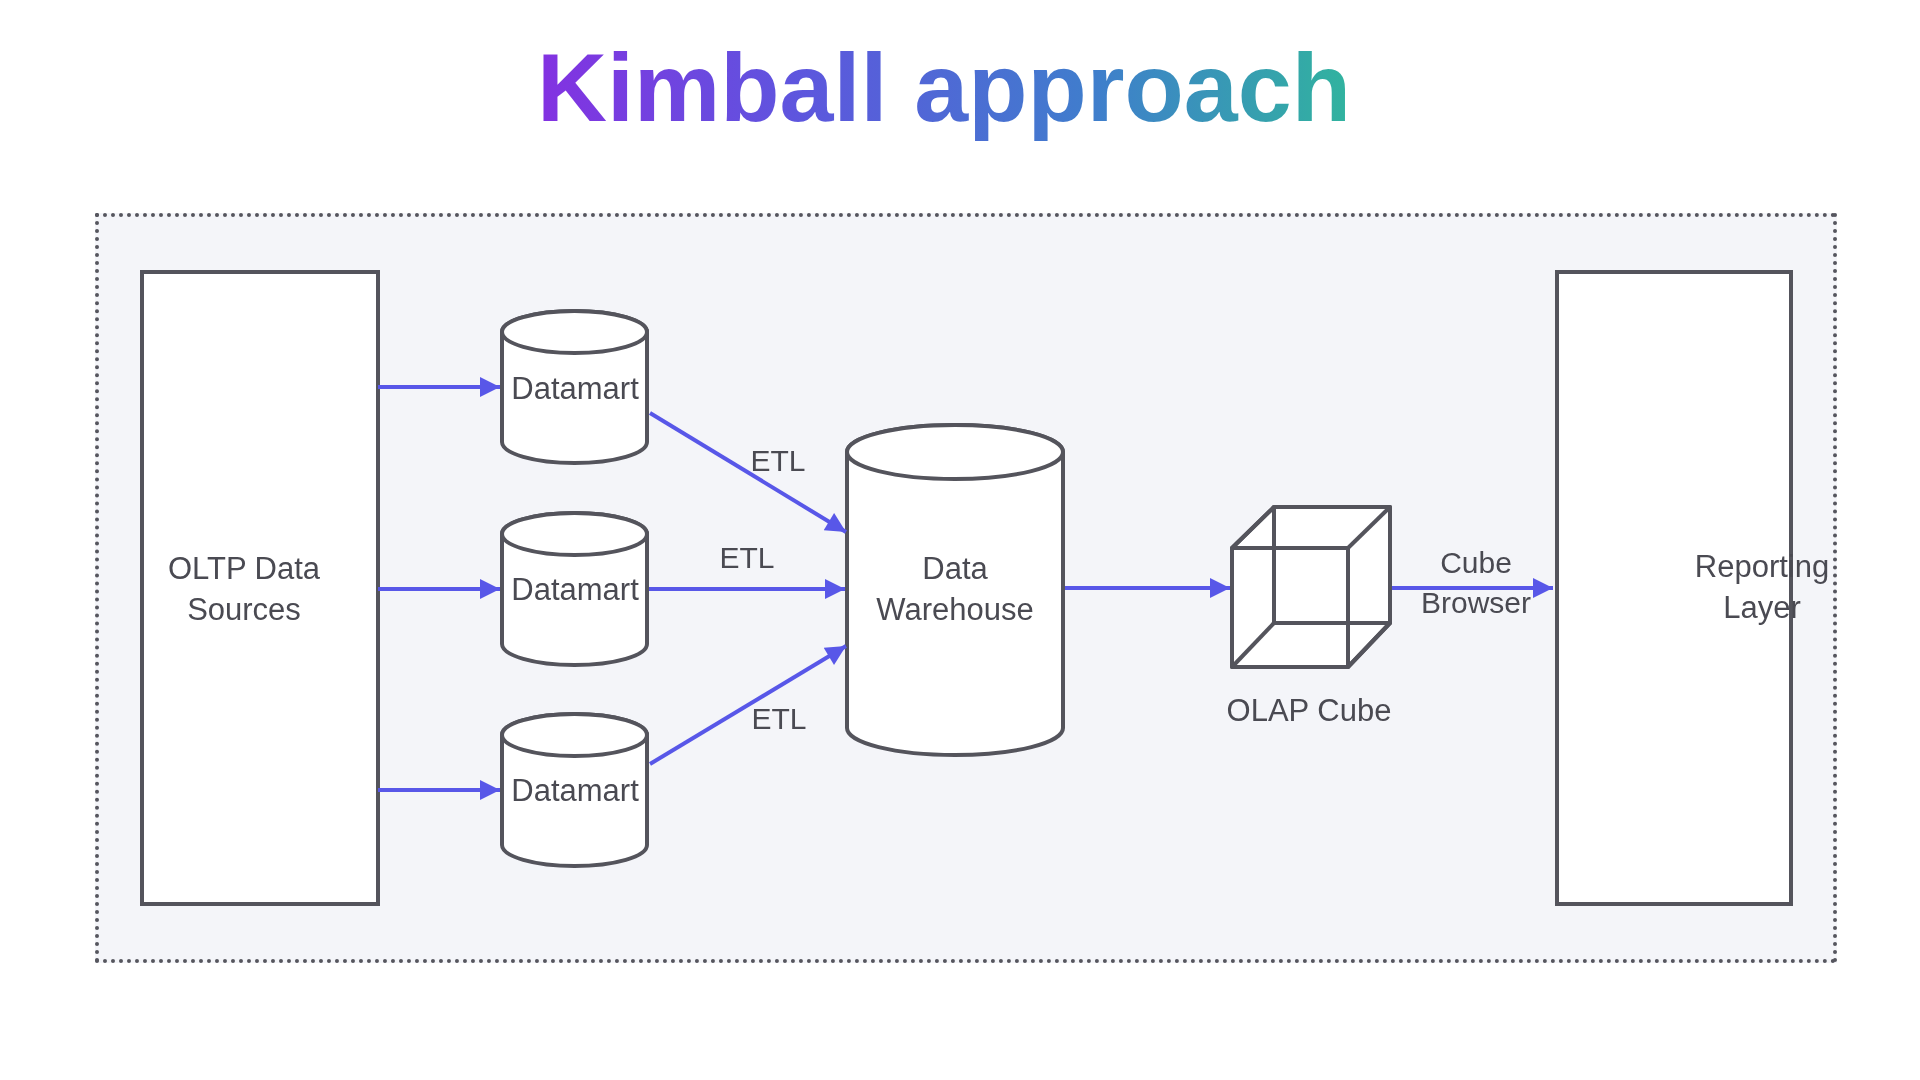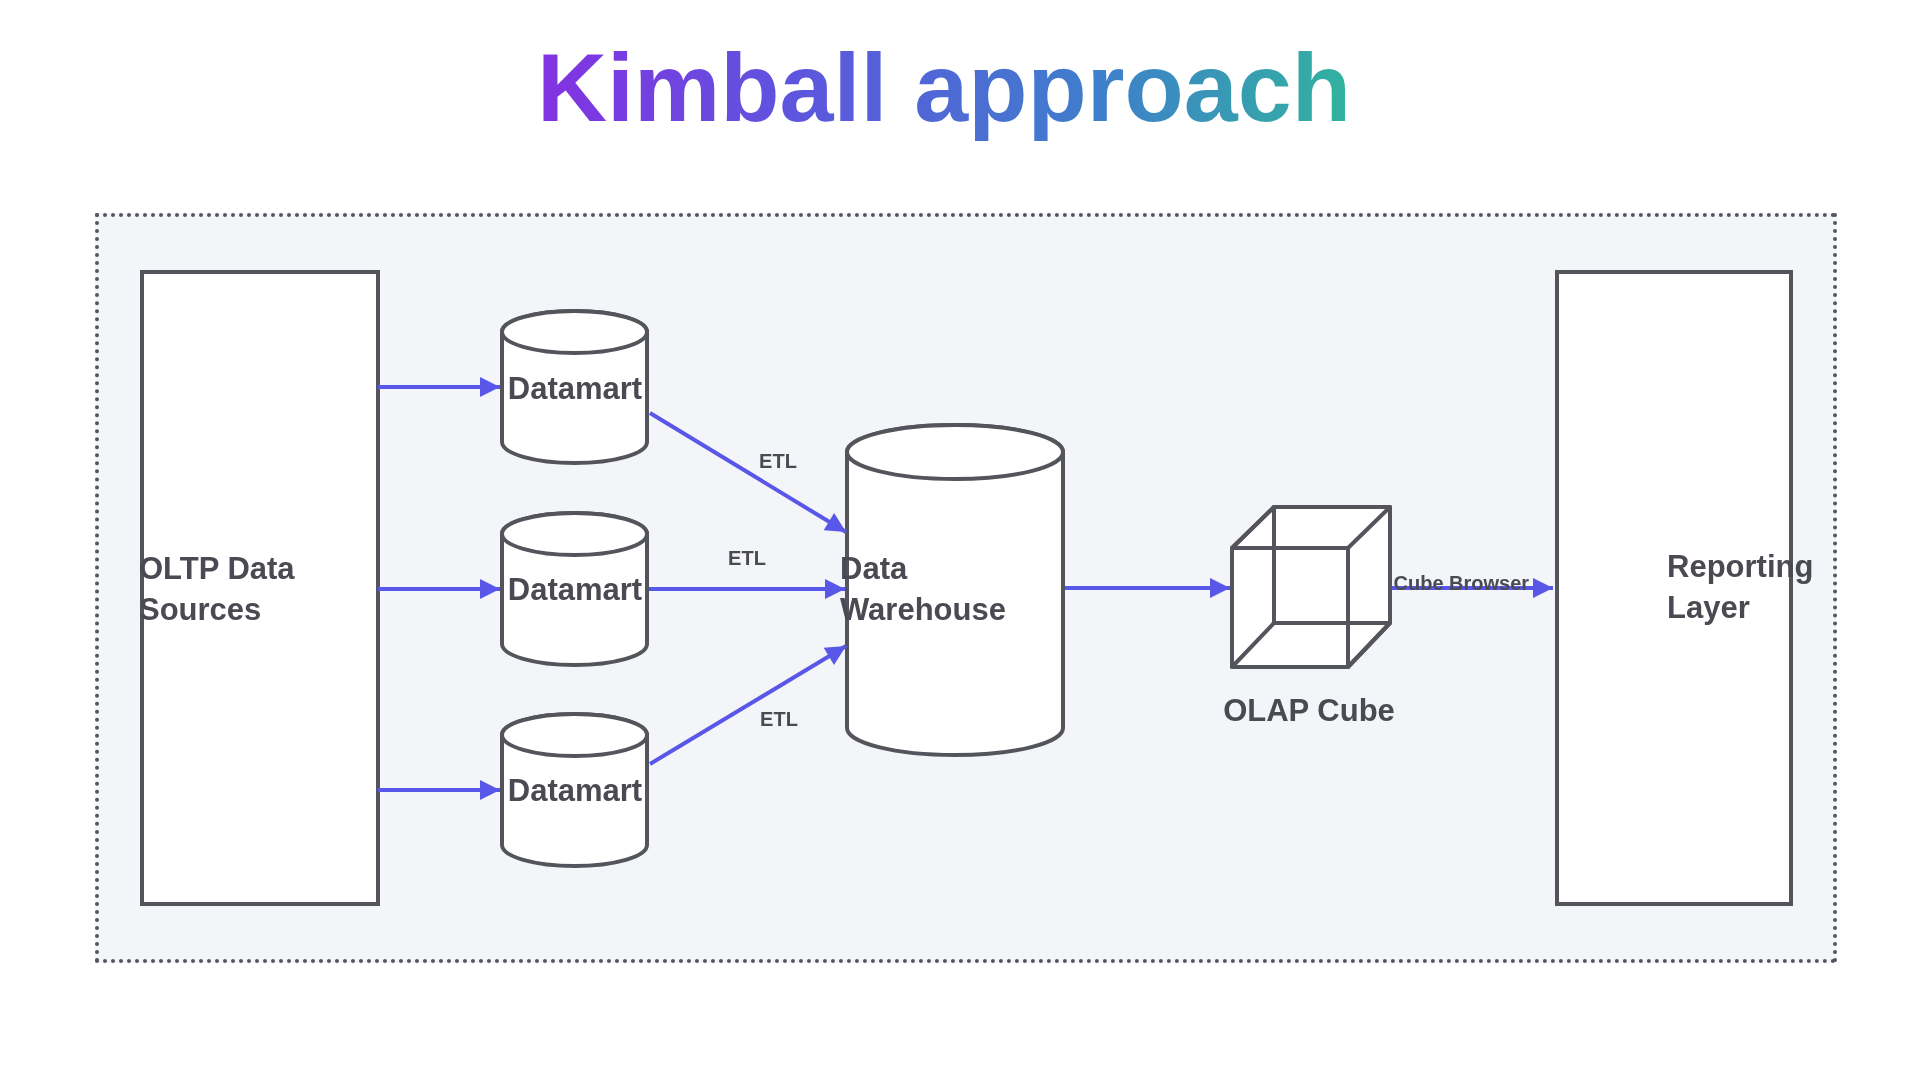--- a/index.html
+++ b/index.html
@@ -50,28 +50,28 @@
   #reporting-box { left: 1555px; top: 270px; width: 238px; height: 636px; }
 
   
   #shape-layer { position: absolute; left: 0; top: 0; width: 1920px; height: 1080px; }
 
   
   .label {
     position: absolute;
     transform: translate(-50%, -50%);
     font-size: 31px;
-    font-weight: 700;
+    font-weight: 400;
     color: #4A4A52;
     line-height: 1.32;
-    text-align: left;
+    text-align: center;
     white-space: nowrap;
   }
   .label.wrap { white-space: normal; }
-  .edge-label { font-size: 20px; }
+  .edge-label { font-size: 30px; }
 
   #oltp-label         { left: 244px;  top: 590px;  width: 210px; }
   #datamart1-label    { left: 575px;  top: 389px; }
   #datamart2-label    { left: 575px;  top: 590px; }
   #datamart3-label    { left: 575px;  top: 791px; }
   #warehouse-label    { left: 955px;  top: 590px;  width: 230px; }
   #olap-cube-label    { left: 1309px; top: 711px; }
   #cube-browser-label { left: 1476px; top: 541px;  width: 165px; margin-top: 42px; }
   #reporting-label    { left: 1762px; top: 588px;  width: 190px; }
   #etl-label-top      { left: 778px;  top: 461px; }

